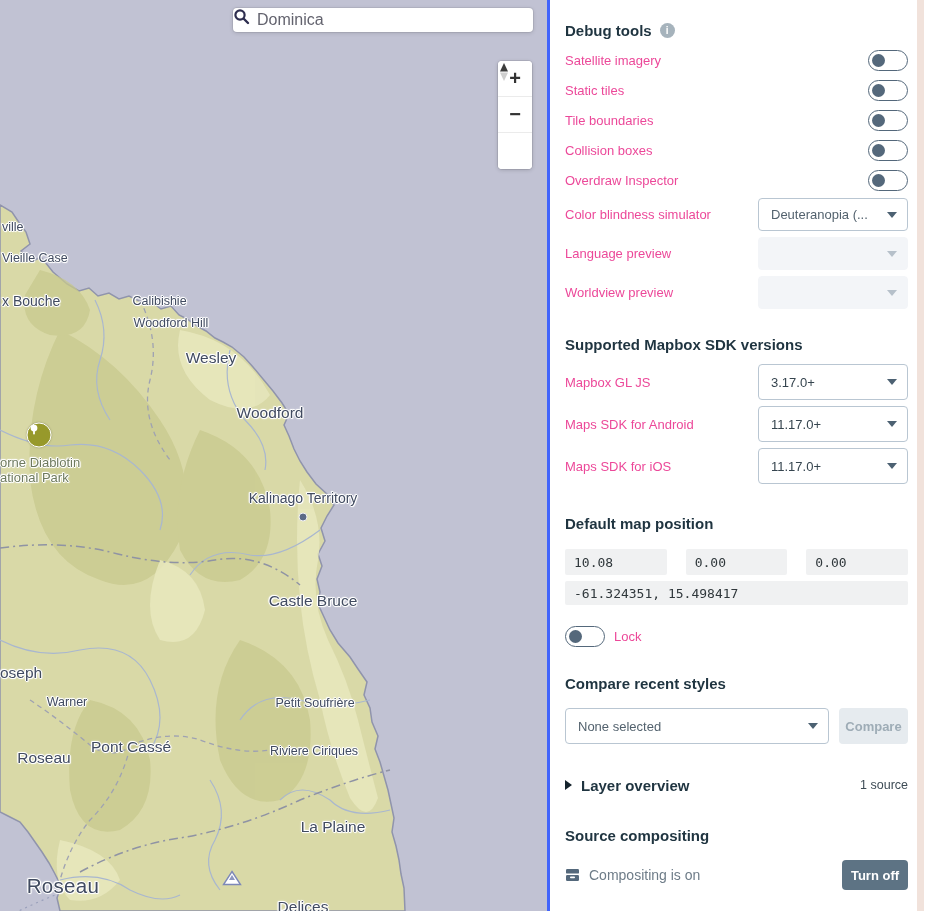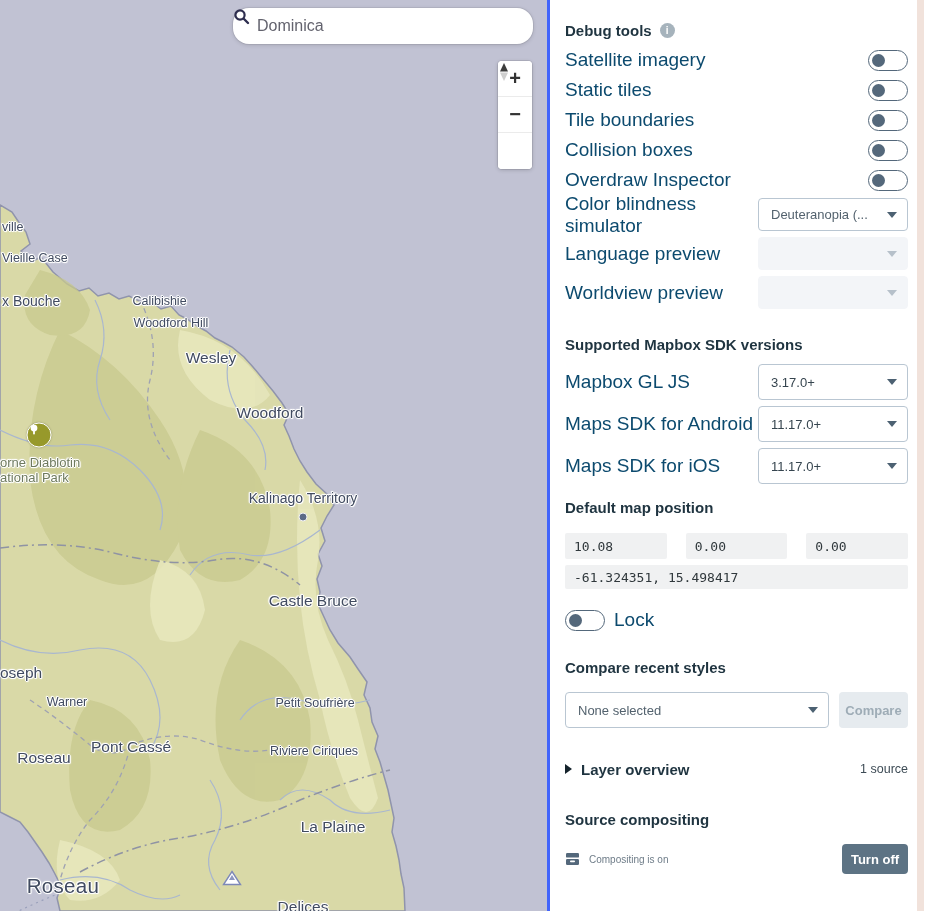--- a/index.html
+++ b/index.html
@@ -15,41 +15,41 @@
   .kind-park{color:#6e7a5e;font-size:13px}
   .kind-peak{color:#7c88b8;font-size:14px}
 
   .park-icon{position:absolute;left:39px;top:435px;transform:translate(-50%,-50%);width:23px;height:23px;
     border-radius:50%;background:#97992b;border:1.5px solid #fff;box-shadow:0 0 2px rgba(0,0,0,.25);
     display:flex;align-items:center;justify-content:center}
   .kalinago-dot{position:absolute;left:303px;top:517px;transform:translate(-50%,-50%);width:7px;height:7px;
     border-radius:50%;background:#5c6a87;border:1.5px solid #f2f2f5}
   .peak-icon{position:absolute;left:222px;top:870px;transform:translate(-50%,-50%)}
 
-  .searchbox{position:absolute;left:233px;top:8px;width:300px;height:36px;background:#fff;border-radius:16px;
+  .searchbox{position:absolute;left:233px;top:8px;width:300px;height:24px;background:#fff;border-radius:4px;
     box-shadow:0 0 0 1px rgba(0,0,0,.06),0 1px 4px rgba(0,0,0,.15);display:flex;align-items:center;
     padding:0 12px;gap:10px;box-sizing:border-box}
   .searchbox input{border:none;outline:none;flex:1;font-size:16px;color:#63636e;
     font-family:"Liberation Sans",sans-serif;background:transparent}
 
   .zoomctl{position:absolute;left:498px;top:61px;width:34px;background:#fff;border-radius:4px;
     box-shadow:0 0 0 1px rgba(0,0,0,.08),0 1px 4px rgba(0,0,0,.18);overflow:hidden}
   .zoomctl .zbtn{width:34px;height:36px;display:flex;align-items:center;justify-content:center;
     border:none;border-bottom:1px solid #ebebeb;background:#fff;font-size:20px;font-weight:700;color:#333;cursor:pointer}
   .zoomctl .zbtn:last-child{border-bottom:none}
 
   
   .panel{position:absolute;left:547px;top:0;right:0;bottom:0;background:#fff;border-left:3px solid #4264fb;
     padding:22px 18px 0 15px;box-sizing:border-box}
   .scrollstrip{position:absolute;top:0;right:2px;width:7px;height:911px;background:#f1e2db}
   .sec-h{font-size:15px;font-weight:700;color:#1f3440;display:flex;align-items:center;gap:8px}
   .info-badge{width:15px;height:15px;border-radius:50%;background:#a6b3bc;color:#fff;font-size:10px;font-weight:700;
     display:inline-flex;align-items:center;justify-content:center;font-style:normal}
   .row{display:flex;align-items:center;justify-content:space-between}
-  .row-label{font-size:19px;color:#0c4a6e}
+  .row-label{font-size:13px;color:#ec4899}
   .toggle{width:40px;height:21px;border:1.5px solid #54687b;border-radius:12px;background:#fff;
     display:flex;align-items:center;padding-left:3px;box-sizing:border-box;cursor:pointer;flex:none}
   .toggle .knob{width:13px;height:13px;border-radius:50%;background:#54687b}
   .select{width:150px;height:33px;border:1px solid #b9c6d2;border-radius:4px;background:#fff;
     display:flex;align-items:center;justify-content:space-between;padding:0 10px 0 12px;
     font-size:13px;color:#53626e;box-sizing:border-box;cursor:pointer;flex:none}
   .select.disabled{background:#f3f5f8;border-color:#f3f5f8;cursor:default}
   .caret{width:0;height:0;border-left:5px solid transparent;border-right:5px solid transparent;
     border-top:6px solid #4c6172;flex:none}
   .select.disabled .caret{border-top-color:#b6c0ca}
@@ -61,21 +61,21 @@
   .mono-wide{width:100%;margin-top:6px;height:24px}
   .cmp-select{width:264px;height:36px}
   .cmp-btn{width:69px;height:36px;background:#e6ebef;color:#9eacb6;font-weight:700;font-size:13px;
     border:none;border-radius:4px;cursor:default}
   .lay-left{display:flex;align-items:center;gap:9px}
   .tri{width:0;height:0;border-top:5px solid transparent;border-bottom:5px solid transparent;
     border-left:7px solid #15232c}
   .lay-title{font-size:15px;font-weight:700;color:#1f3440}
   .src-count{font-size:12.5px;color:#3d4b55}
   .comp-left{display:flex;align-items:center;gap:9px}
-  .comp-status{font-size:10px;color:#6e7c88}
+  .comp-status{font-size:14px;color:#6e7c88}
   .turnoff-btn{width:66px;height:30px;background:#5d7384;color:#fff;font-weight:700;font-size:13px;
     border:none;border-radius:4px;cursor:pointer}
 </style>
 </head>
 <body>
 
 <div class="map">
   <svg width="547" height="911" viewBox="0 0 547 911">
     <rect x="0" y="0" width="547" height="911" fill="#c1c2d3"></rect>
 
@@ -264,21 +264,21 @@
       </div>
       <div class="row sdk-row" style="height: 42px;">
         <span class="row-label">Maps SDK for iOS</span>
         <div class="select">
           <span style="color: rgb(54, 69, 79);">11.17.0+</span>
           <span class="caret"></span>
         </div>
       </div>
     </div>
 
-  <div class="sec-h" style="margin-top:12px">Default map position</div>
+  <div class="sec-h" style="margin-top:28px">Default map position</div>
   <div class="mono-row">
     <input class="mono-in" value="10.08" style="">
     <input class="mono-in" value="0.00" style="">
     <input class="mono-in" value="0.00" style="">
   </div>
   <input class="mono-in mono-wide" value="-61.324351, 15.498417" style="">
   <div class="row" style="height:30px;margin-top:16px;justify-content:flex-start;gap:9px">
     <div class="toggle">
         <div class="knob"></div>
       </div>

